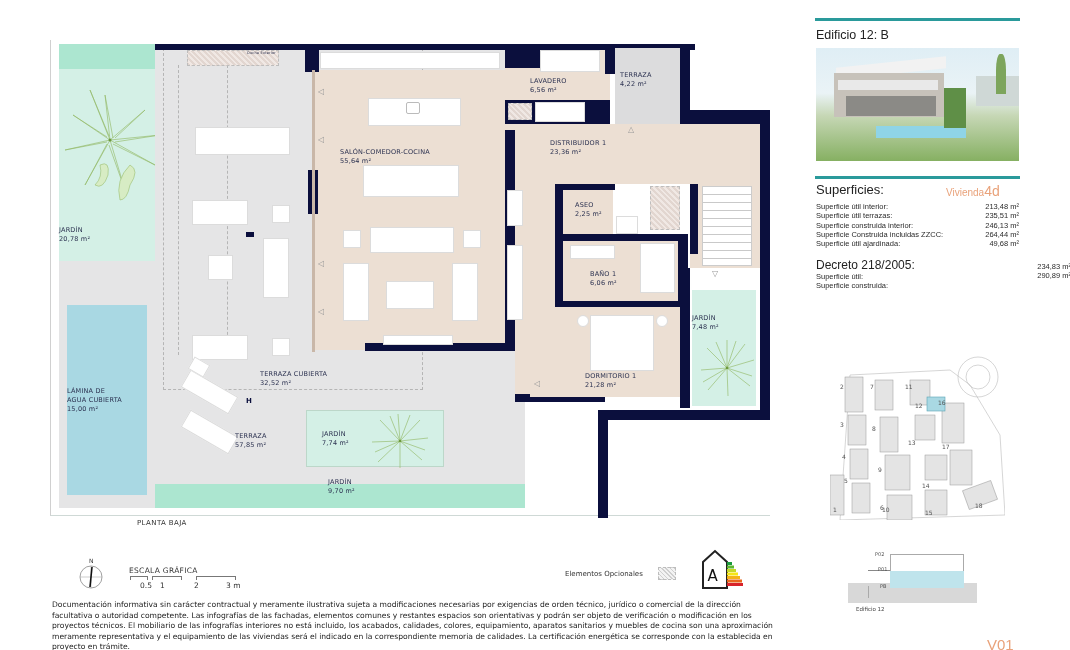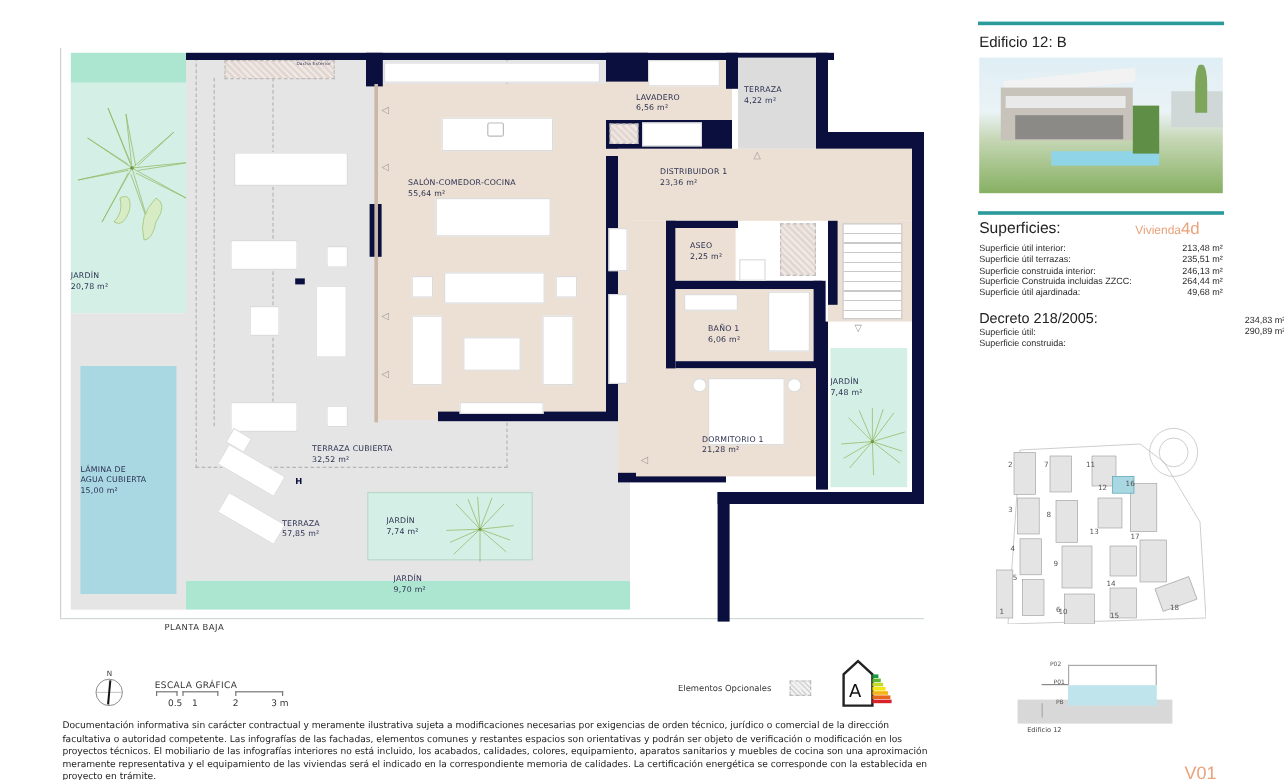--- a/index.html
+++ b/index.html
@@ -197,21 +197,21 @@
   <div class="lbl" style="left:540px;top:230px;width:50px;">
     <div>BAÑO 1</div>
     <div>6,06 m²</div>
   </div>
   <div class="wall" style="left:513px;top:261px;width:120px;height:6px;"></div>
 
   <div class="room" style="left:480px;top:267px;width:150px;height:90px;"></div>
   <div class="furn" style="left:540px;top:275px;width:64px;height:56px;"></div>
   <div class="furn" style="left:527px;top:275px;width:12px;height:12px;border-radius:50%;"></div>
   <div class="furn" style="left:606px;top:275px;width:12px;height:12px;border-radius:50%;"></div>
-  <div class="lbl" style="left:535px;top:322px;width:80px;">
+  <div class="lbl" style="left:535px;top:332px;width:80px;">
     <div>DORMITORIO 1</div>
     <div>21,28 m²</div>
   </div>
   <div class="arrow" style="left:484px;top:340px;">◁</div>
 
   <div class="wall" style="left:630px;top:228px;width:10px;height:140px;"></div>
   <div class="green" style="left:642px;top:250px;width:64px;height:116px;"></div>
   <div class="lbl" style="left:642px;top:274px;width:64px;">
     <div>JARDÍN</div>
     <div>7,48 m²</div>

